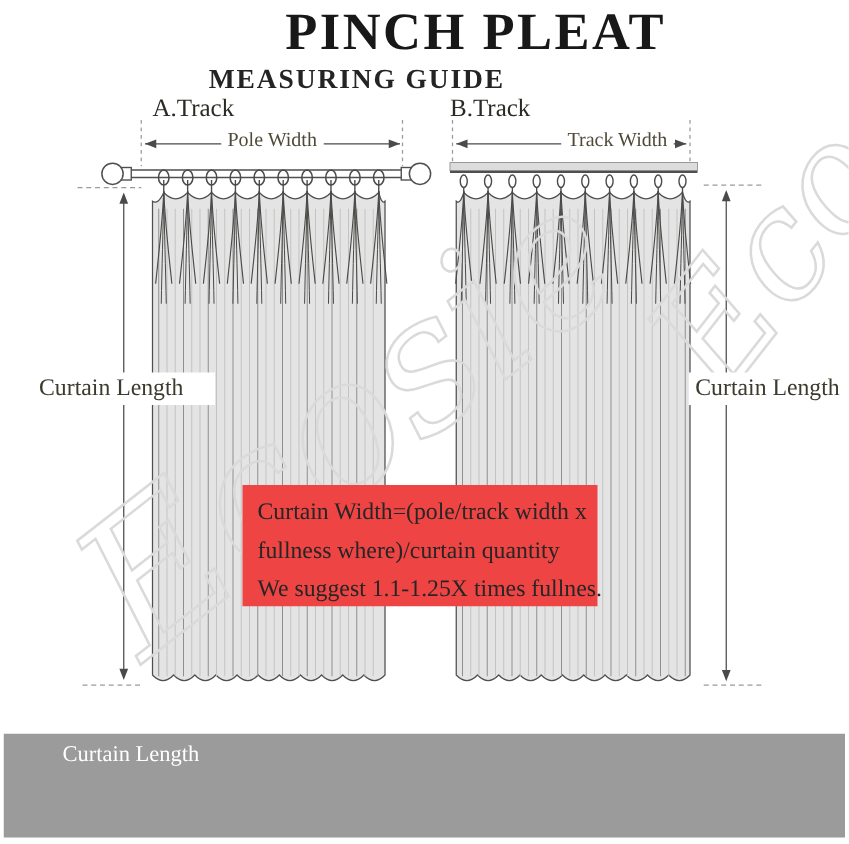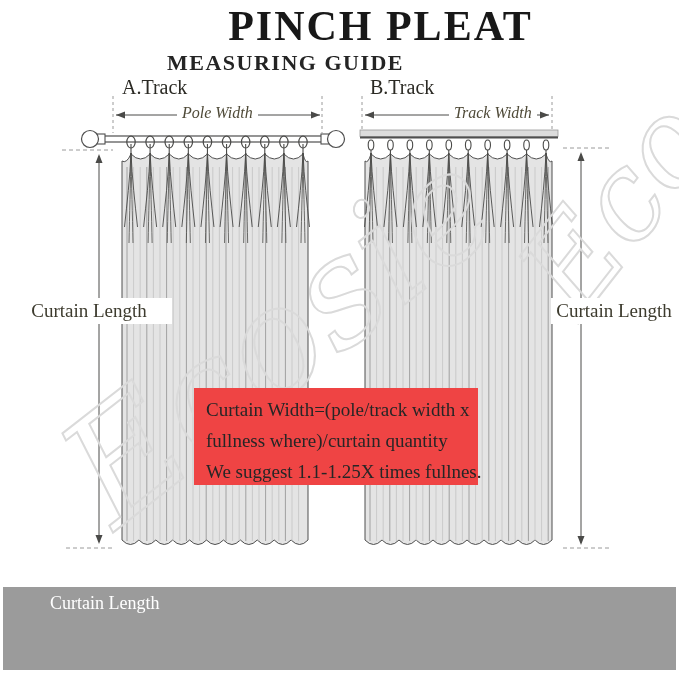--- a/index.html
+++ b/index.html
@@ -14,21 +14,21 @@
   }
   .subtitle{
     left:0;top:50px;width:571px;text-align:center;
     font-size:22px;font-weight:bold;letter-spacing:1.5px;color:#242424;
   }
   .variant-label{
     font-size:20px;color:#2b2a24;
   }
   .width-label{
     font-size:16px;color:#4f4a38;text-align:center;background:#ffffff;
-    padding:0 5px;white-space:nowrap;font-style:italic;
+    padding:0 5px;white-space:nowrap;
   }
   .length-label{
     font-size:19px;color:#3d3b2e;text-align:center;background:#ffffff;
     padding:2px 0;white-space:nowrap;
   }
   .formula-box{
     left:194px;top:388px;width:284px;height:97px;background:#ef4444;
     box-sizing:border-box;padding:6px 0 0 12px;
   }
   .formula-box p{
@@ -261,21 +261,21 @@
       <path d="M581,545 l-3.5,-9 l7,0 z" fill="#4a4a48"></path>
     </svg>
 
   <div class="abs watermark wm-main">Ecosie</div>
   <div class="abs watermark wm-side">Ecosie</div>
 
   <div class="abs title">PINCH PLEAT</div>
   <div class="abs subtitle">MEASURING GUIDE</div>
 
   <div class="abs variant-label" style="left:122px;top:76px;">A.Track</div>
-  <div class="abs variant-label" style="left:370px;top:76px;">B.Track</div>
+  <div class="abs variant-label" style="left:360px;top:76px;">B.Track</div>
 
   <div class="abs width-label" style="left:177px;top:104px;">Pole Width</div>
   <div class="abs width-label" style="left:413px;top:104px;margin-left:36px;">Track Width</div>
 
   <div class="abs length-label" style="left:6px;top:298px;width:166px;">Curtain Length</div>
   <div class="abs length-label" style="left:551px;top:298px;width:126px;">Curtain Length</div>
 
   <div class="abs formula-box">
     <p>Curtain Width=(pole/track width x</p>
     <p>fullness where)/curtain quantity</p>

